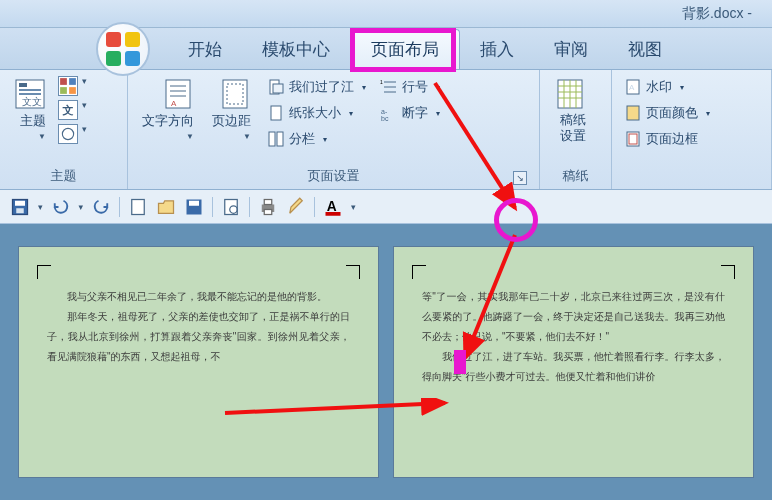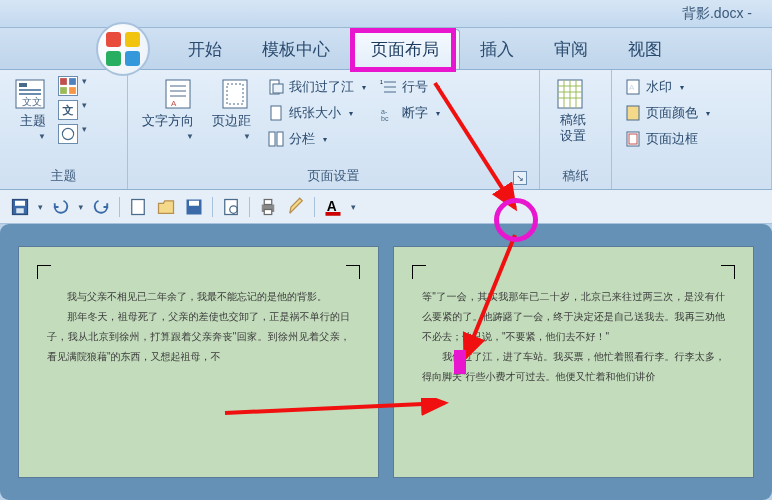--- a/index.html
+++ b/index.html
@@ -35,21 +35,21 @@
 .smallbtn { display: flex; align-items: center; gap: 4px; padding: 2px 4px; cursor: pointer; font-size: 13px; color: #2a4a6e; }
 .smallbtn .icon { width: 18px; height: 18px; display: inline-flex; }
 
 .theme-icons { display: flex; gap: 4px; }
 .mini-icon { width: 20px; height: 20px; border: 1px solid #6a8caf; background: #fff; display: flex; align-items: center; justify-content: center; font-size: 8px; }
 
 .qat { height: 34px; background: #e6eff8; border-bottom: 1px solid #a8c2dd; display: flex; align-items: center; padding: 0 10px; gap: 8px; }
 .qat-btn { width: 20px; height: 20px; display: flex; align-items: center; justify-content: center; cursor: pointer; }
 .qat-sep { width: 1px; height: 20px; background: #a8c2dd; }
 
-.doc-area { position: absolute; top: 224px; left: 0; right: 0; bottom: 0; background: #6491b5; padding: 22px 18px; display: flex; gap: 14px; border-radius: 9px; }
+.doc-area { position: absolute; top: 224px; left: 0; right: 0; bottom: 0; background: #6491b5; padding: 22px 18px; display: flex; gap: 14px; }
 .page { flex: 1; background: #c3dcbc; border: 1px solid #5a7a9a; position: relative; padding: 40px 28px 20px; }
 .page-text { font-size: 10px; color: #3a3a3a; line-height: 2; text-align: justify; }
 .corner { position: absolute; width: 14px; height: 14px; border-color: #6a8a6a; }
 .c-tl { top: 18px; left: 18px; border-top: 1px solid; border-left: 1px solid; }
 .c-tr { top: 18px; right: 18px; border-top: 1px solid; border-right: 1px solid; }
 
 
 .hl-box { position: absolute; border: 5px solid #e817cf; pointer-events: none; z-index: 10; }
 .hl-tab { top: 28px; left: 350px; width: 106px; height: 44px; }
 .hl-circ { position: absolute; width: 44px; height: 44px; border: 5px solid #e817cf; border-radius: 50%; top: 198px; left: 494px; z-index: 10; pointer-events: none; }

